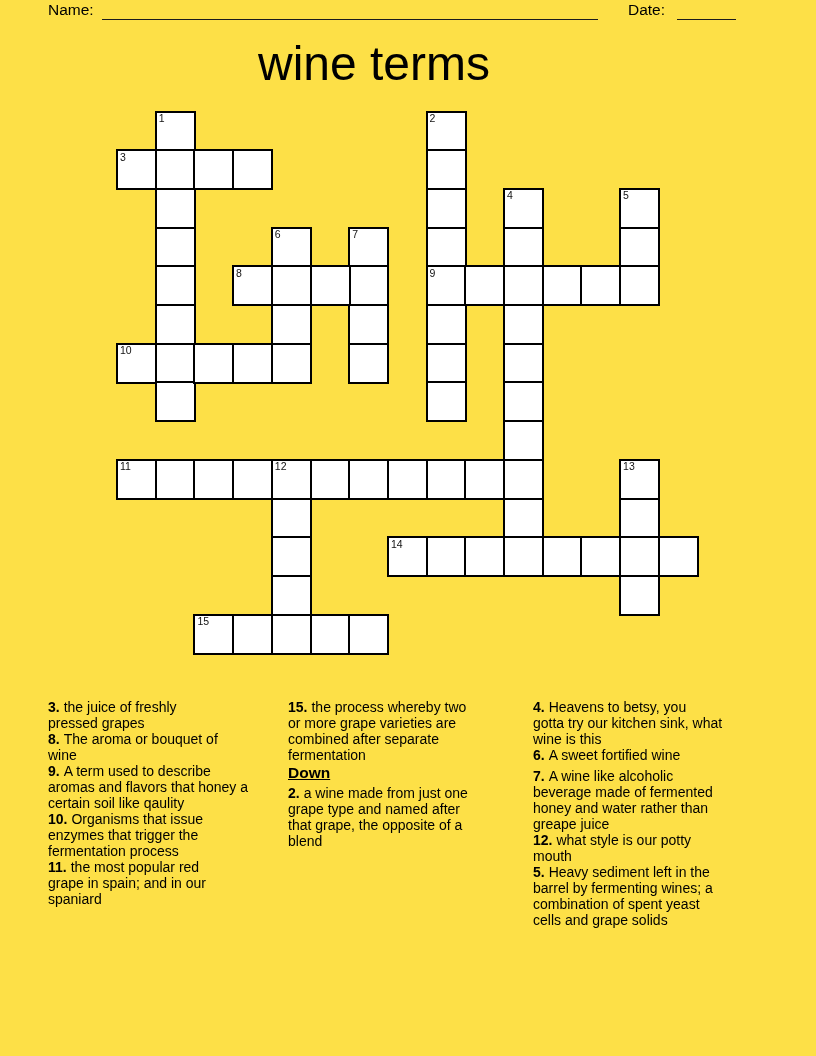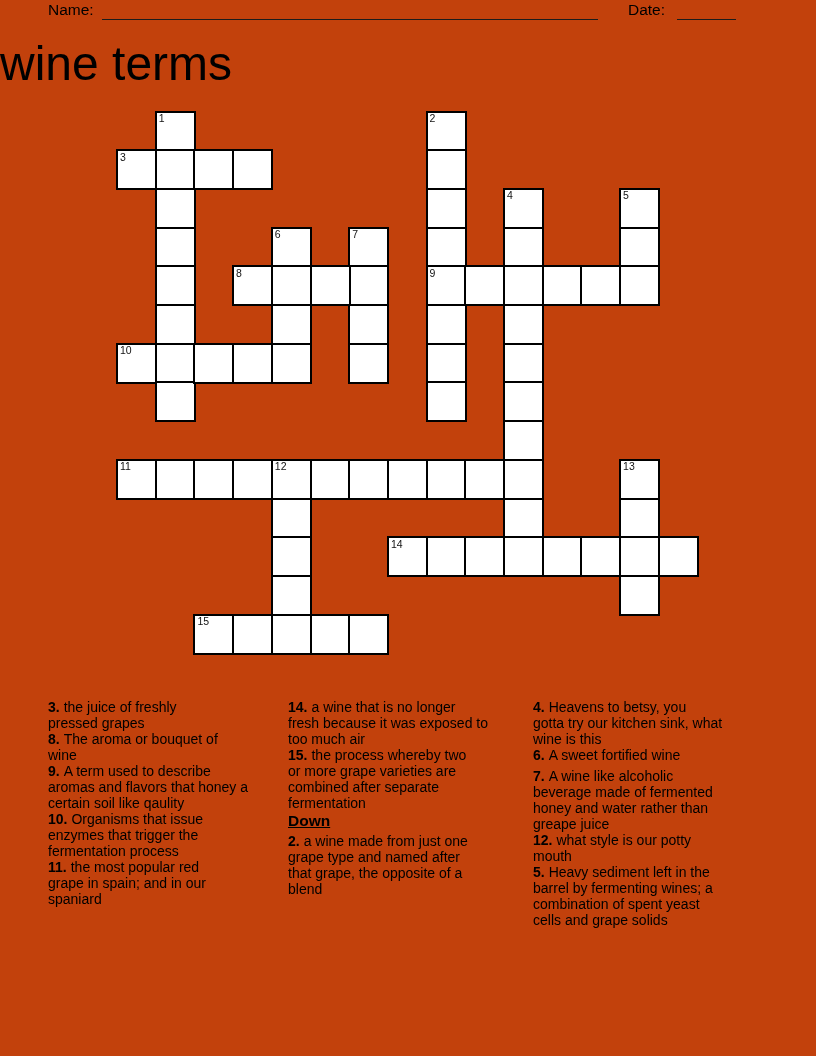--- a/index.html
+++ b/index.html
@@ -1,24 +1,24 @@
 <!DOCTYPE html>
 <html><head>
 <meta charset="utf-8">
 <style>
   html,body{margin:0;padding:0;background:#fff;}
-  .page{position:relative;width:816px;height:1056px;background:#c2410c;overflow:hidden;
+  .page{position:relative;width:816px;height:1056px;background:#fde047;overflow:hidden;
         font-family:"Liberation Sans", sans-serif;color:#000;}
   
   .hdr-label{position:absolute;top:1px;font-size:15.5px;color:#000;}
   .fill-line{position:absolute;top:19px;height:0;border-top:1.7px solid #1c1c1c;}
   #name-line{left:102px;width:496px;}
   #date-line{left:677px;width:59px;}
   
-  .title{position:absolute;top:36px;left:0;width:748px;
+  .title{position:absolute;top:36px;left:0;width:748px;text-align:center;
          font-size:48px;font-weight:400;letter-spacing:0px;}
   
   #grid{position:absolute;}
   .cell{position:absolute;width:41.1px;height:41.1px;box-sizing:border-box;
         border:2.4px solid #000;background:#fff;z-index:1;}
   .cellnum{position:absolute;z-index:2;font-size:10.5px;line-height:11px;color:#111;}
   
   .clue-col{position:absolute;top:699px;font-size:14px;line-height:16px;}
   #clue-col-1{left:48px;width:235px;}
   #clue-col-2{left:288px;width:242px;}
@@ -144,23 +144,20 @@
 aromas and flavors that honey a
 certain soil like qaulity</span></p>
       <p class="clue"><span class="num">10.</span><span class="txt">Organisms that issue
 enzymes that trigger the
 fermentation process</span></p>
       <p class="clue"><span class="num">11.</span><span class="txt">the most popular red
 grape in spain; and in our
 spaniard</span></p>
     </div>
   <div class="clue-col" id="clue-col-2">
-      <p class="clue"><span class="num">14.</span><span class="txt">a wine that is no longer
-fresh because it was exposed to
-too much air</span></p>
       <p class="clue"><span class="num">15.</span><span class="txt">the process whereby two
 or more grape varieties are
 combined after separate
 fermentation</span></p>
       <div class="clue-heading">Down</div>
       <p class="clue"><span class="num">2.</span><span class="txt">a wine made from just one
 grape type and named after
 that grape, the opposite of a
 blend</span></p>
     </div>

